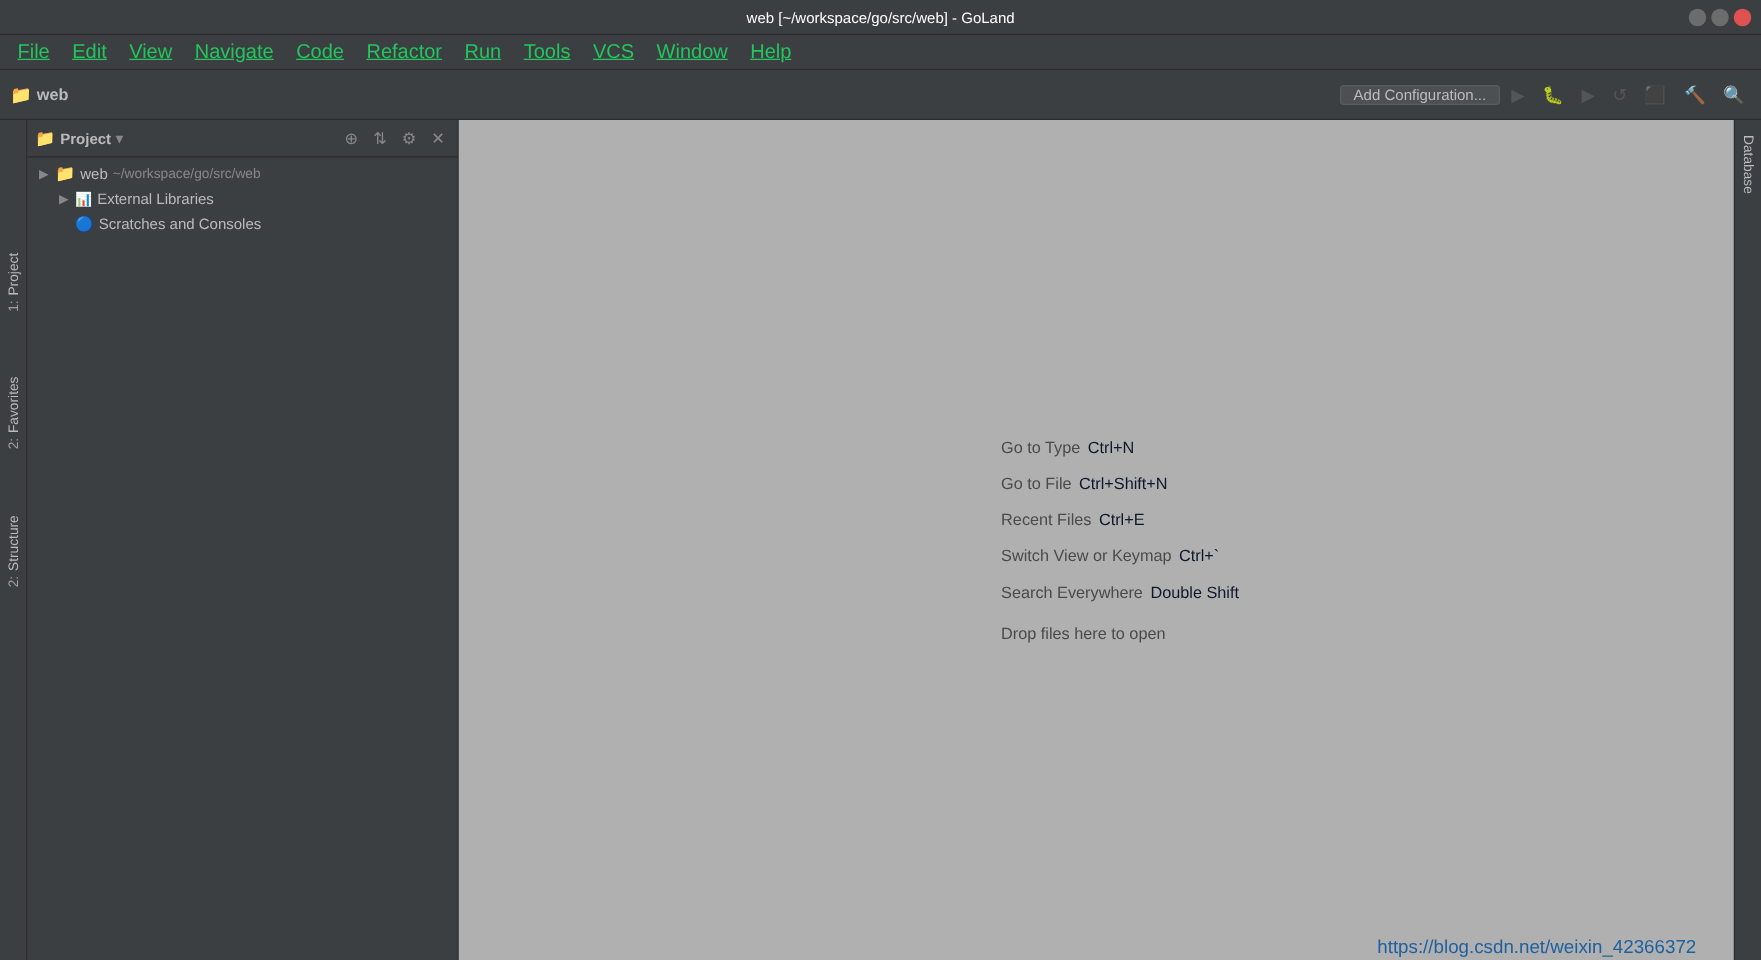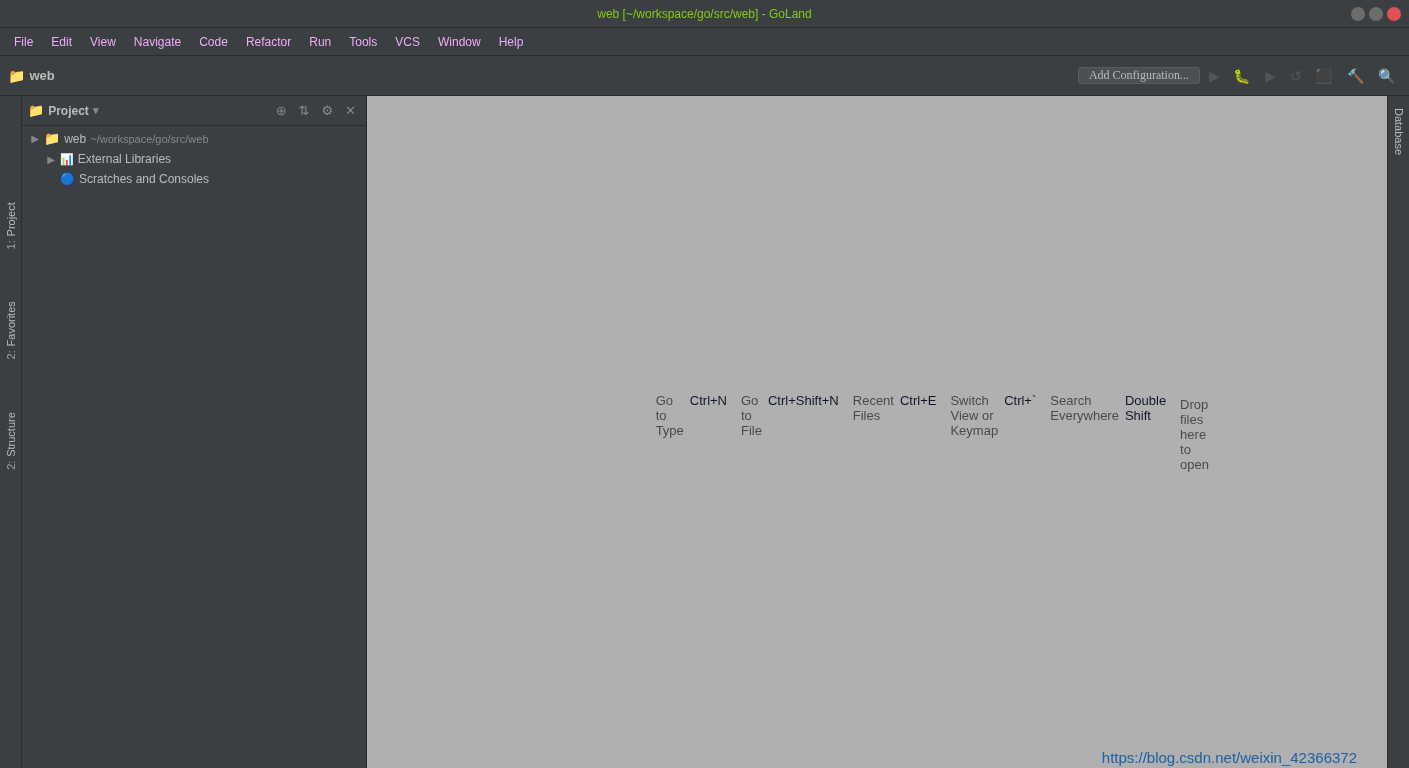--- a/index.html
+++ b/index.html
@@ -14,21 +14,21 @@
       position: relative;
     }
 
     
     #title-bar {
       background: #3c3f41;
       height: 28px;
       display: flex;
       align-items: center;
       justify-content: center;
-      color: #84cc16;
+      color: #ffffff;
       font-size: 12px;
       border-bottom: 1px solid #2b2b2b;
       position: relative;
     }
     #title-bar .window-controls {
       position: absolute;
       right: 8px;
       top: 50%;
       transform: translateY(-50%);
       display: flex;
@@ -49,24 +49,25 @@
       background: #3c3f41;
       height: 28px;
       display: flex;
       align-items: center;
       padding: 0 6px;
       border-bottom: 1px solid #2b2b2b;
       gap: 2px;
     }
     .menu-item {
       padding: 4px 8px;
-      color: #f0abfc;
-      font-size: 12px;
+      color: #22c55e;
+      font-size: 16px;
       cursor: pointer;
       border-radius: 3px;
+      text-decoration: underline;
     }
 
     
     #toolbar {
       background: #3c3f41;
       height: 40px;
       display: flex;
       align-items: center;
       padding: 0 8px;
       border-bottom: 1px solid #2b2b2b;
@@ -83,21 +84,20 @@
     }
     .add-config-btn {
       background: #4c5052;
       border: 1px solid #5a5d5e;
       color: #bbbbbb;
       padding: 0 10px;
       font-size: 12px;
       cursor: pointer;
       border-radius: 3px;
       white-space: nowrap;
-      font-family: Liberation Serif, serif;
     }
     .toolbar-icon-btn {
       background: none;
       border: none;
       color: #a0a0a0;
       cursor: pointer;
       padding: 4px 5px;
       font-size: 14px;
       border-radius: 3px;
     }
@@ -185,21 +185,21 @@
       flex: 1;
       background: #b0b0b0;
       display: flex;
       align-items: center;
       justify-content: center;
       position: relative;
     }
 
     #editor-hints {
       display: flex;
-      flex-direction: row;
+      flex-direction: column;
       gap: 14px;
       position: absolute;
       left: 50%;
       top: 50%;
       transform: translate(-40%, -50%);
     }
     .hint-row {
       font-size: 13px;
       color: #4a4a4a;
       display: flex;

